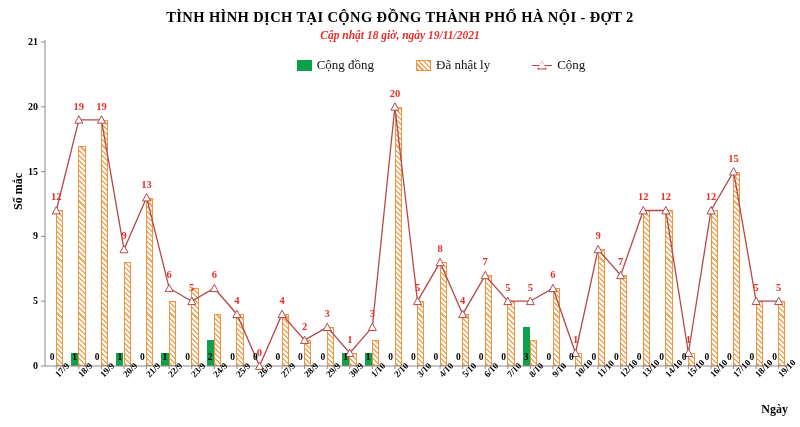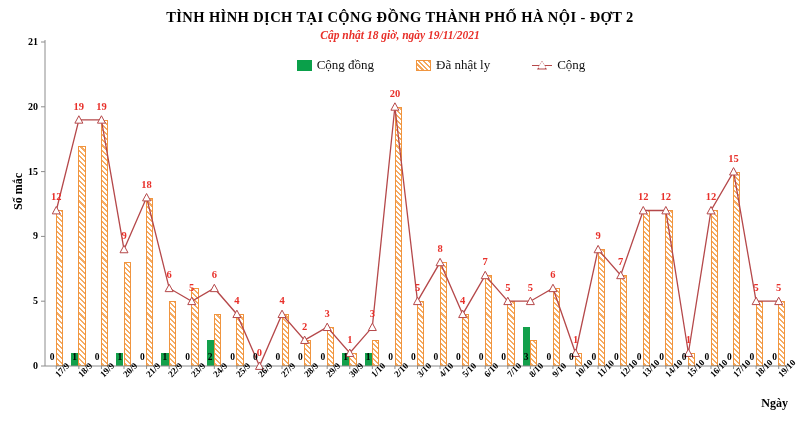--- a/index.html
+++ b/index.html
@@ -92,21 +92,21 @@
     width: 70px;
     transform: rotate(-90deg);
     text-align: center;
     font-family: "Liberation Serif", serif;
     font-weight: bold;
     font-size: 12px;
     color: #000;
   }
   #x-axis-label {
     position: absolute;
-    right: 12px; bottom: 16px;
+    right: 12px; bottom: 10px;
     font-family: "Liberation Serif", serif;
     font-weight: bold;
     font-size: 12px;
     color: #000;
   }
   .y-tick-label {
     position: absolute;
     width: 30px;
     text-align: right;
     font-family: "Liberation Serif", serif;
@@ -377,21 +377,21 @@
     <div class="lbl-comm" style="left: 652.633px; top: 352px; width: 18px;">0</div>
     <div class="lbl-comm" style="left: 675.209px; top: 352px; width: 18px;">0</div>
     <div class="lbl-comm" style="left: 697.785px; top: 352px; width: 18px;">0</div>
     <div class="lbl-comm" style="left: 720.361px; top: 352px; width: 18px;">0</div>
     <div class="lbl-comm" style="left: 742.936px; top: 352px; width: 18px;">0</div>
     <div class="lbl-comm" style="left: 765.512px; top: 352px; width: 18px;">0</div>
     <div class="lbl-total" style="left: 44.2879px; top: 191.48px; width: 24px;">12</div>
     <div class="lbl-total" style="left: 66.8636px; top: 100.76px; width: 24px;">19</div>
     <div class="lbl-total" style="left: 89.4394px; top: 100.76px; width: 24px;">19</div>
     <div class="lbl-total" style="left: 112.015px; top: 230.36px; width: 24px;">9</div>
-    <div class="lbl-total" style="left: 134.591px; top: 178.52px; width: 24px;">18</div>
+    <div class="lbl-total" style="left: 134.591px; top: 178.52px; width: 24px;">13</div>
     <div class="lbl-total" style="left: 157.167px; top: 269.24px; width: 24px;">6</div>
     <div class="lbl-total" style="left: 179.742px; top: 282.2px; width: 24px;">5</div>
     <div class="lbl-total" style="left: 202.318px; top: 269.24px; width: 24px;">6</div>
     <div class="lbl-total" style="left: 224.894px; top: 295.16px; width: 24px;">4</div>
     <div class="lbl-total" style="left: 247.47px; top: 347px; width: 24px;">0</div>
     <div class="lbl-total" style="left: 270.045px; top: 295.16px; width: 24px;">4</div>
     <div class="lbl-total" style="left: 292.621px; top: 321.08px; width: 24px;">2</div>
     <div class="lbl-total" style="left: 315.197px; top: 308.12px; width: 24px;">3</div>
     <div class="lbl-total" style="left: 337.773px; top: 334.04px; width: 24px;">1</div>
     <div class="lbl-total" style="left: 360.348px; top: 308.12px; width: 24px;">3</div>

